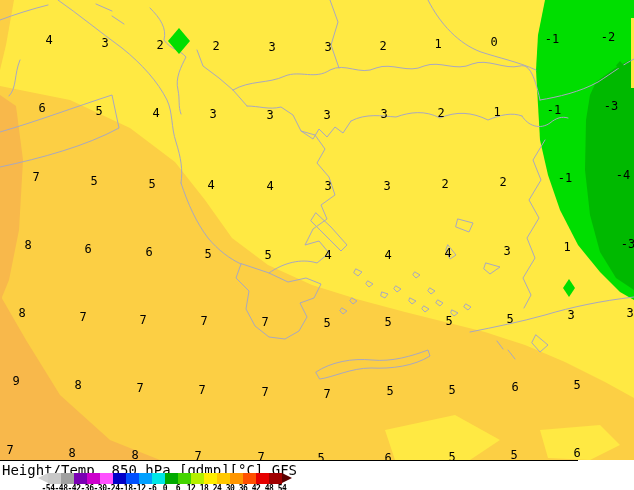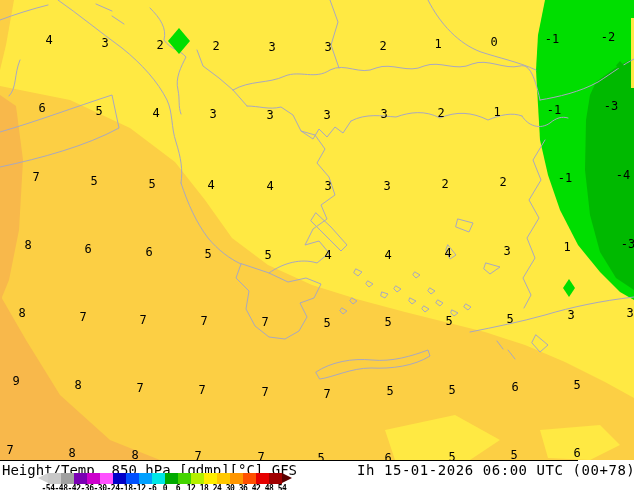--- a/index.html
+++ b/index.html
@@ -199,15 +199,14 @@
         <span class="cbar-tick" style="left: 130px;">6</span>
         <span class="cbar-tick" style="left: 143px;">12</span>
         <span class="cbar-tick" style="left: 156px;">18</span>
         <span class="cbar-tick" style="left: 169px;">24</span>
         <span class="cbar-tick" style="left: 182px;">30</span>
         <span class="cbar-tick" style="left: 195px;">36</span>
         <span class="cbar-tick" style="left: 208px;">42</span>
         <span class="cbar-tick" style="left: 221px;">48</span>
         <span class="cbar-tick" style="left: 234px;">54</span>
       </div>
-    <div class="f-datetime">Ih 15-01-2026 06:00 UTC (00+78)</div>
   </div>
 </div>
 
 </body></html>

